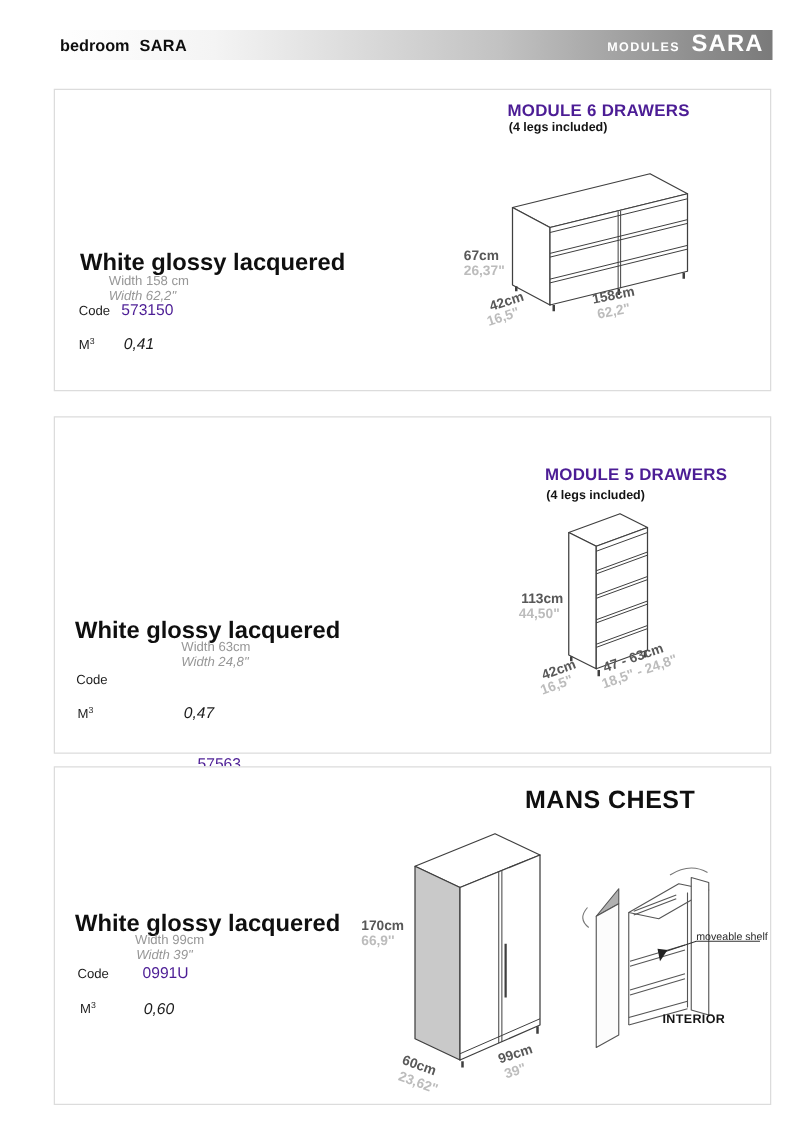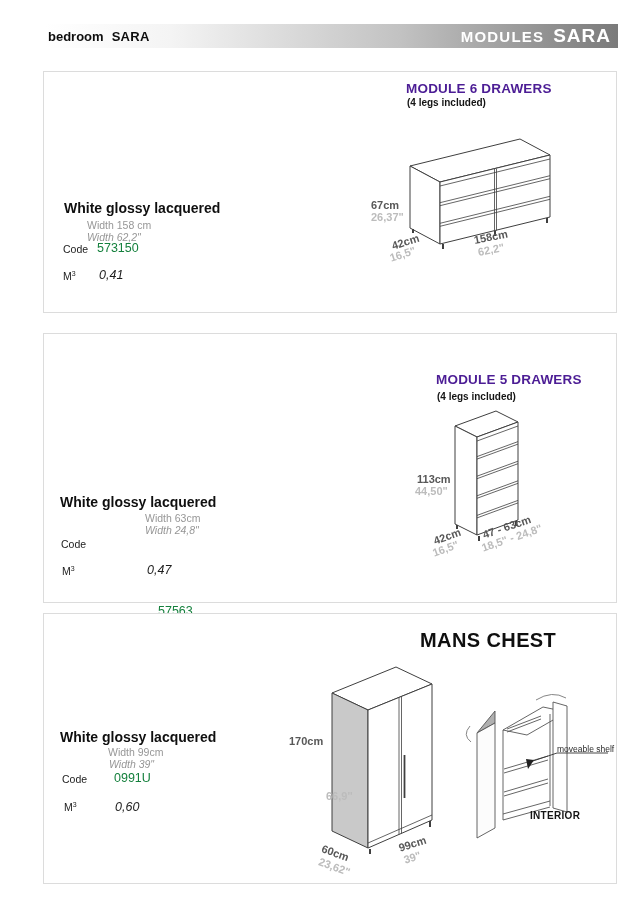--- a/index.html
+++ b/index.html
@@ -7,33 +7,33 @@
         font-family:"Liberation Sans",sans-serif;color:#1a1a1a;}
   .abs{position:absolute;white-space:nowrap;}
   
   .headbar{position:absolute;left:45px;top:24px;width:573px;height:24px;
            background:linear-gradient(to right,#ffffff 0%,#f4f4f4 22%,#c2c2c2 62%,#7a7a7a 100%);
            display:flex;align-items:center;justify-content:space-between;
            padding:0 7px 0 3px;box-sizing:border-box;}
   .head-left{font-size:13px;font-weight:bold;color:#0e0e0e;}
   .head-left .coll{margin-left:8px;letter-spacing:.3px;}
   .head-right{display:flex;align-items:baseline;gap:9px;color:#ffffff;}
-  .head-modules{font-size:15px;font-weight:bold;letter-spacing:1.2px;padding-left:12px;}
+  .head-modules{font-size:10px;font-weight:bold;letter-spacing:1.2px;padding-left:12px;}
   .head-back{font-size:19px;font-weight:bold;letter-spacing:1px;}
   
   .box{position:absolute;border:1px solid #dcdcdc;background:#fff;}
   
   .sec-title{font-weight:bold;font-size:13.5px;color:#4c1d95;letter-spacing:.2px;}
   .sec-title-big{font-weight:bold;font-size:20px;color:#0f0f0f;letter-spacing:.4px;}
   .sec-sub{font-weight:bold;font-size:10px;color:#141414;}
-  .finish{font-weight:bold;font-size:14px;color:#0f0f0f;}
+  .finish{font-weight:bold;font-size:19px;color:#0f0f0f;}
   .metric{font-size:10.5px;color:#979797;}
   .imperial{font-size:10.5px;font-style:italic;color:#979797;}
   .lab{font-size:10.5px;color:#1c1c1c;}
-  .val{font-size:12.5px;color:#15803d;}
+  .val{font-size:12.5px;color:#4c1d95;}
   .vol{font-size:12.5px;font-style:italic;color:#1c1c1c;}
   .m3 sup{font-size:7px;vertical-align:4px;}
   .dim{font-size:11px;font-weight:bold;color:#585858;}
   .dimin{font-size:11px;font-weight:bold;color:#bcbcbc;}
   svg{position:absolute;overflow:visible;}
   svg *{vector-effect:non-scaling-stroke;}
   .shelf-note{font-size:8.5px;color:#2a2a2a;}
   .interior-cap{font-size:10px;font-weight:bold;color:#141414;letter-spacing:.3px;}
 </style>
 </head>
@@ -159,21 +159,21 @@
       <line x1="43" y1="188" x2="107" y2="160"></line>
     </g>
     <line x1="79.5" y1="100" x2="79.5" y2="143" stroke="#3f3f3f" stroke-width="1.8"></line>
     <g stroke="#3f3f3f" stroke-width="2">
       <line x1="105" y1="166" x2="105" y2="172"></line>
       <line x1="45" y1="194" x2="45" y2="199"></line>
     </g>
   </svg>
 
   <div class="abs dim" style="left:289px;top:735px;">170cm</div>
-  <div class="abs dimin" style="left:289px;top:790px;margin-left:37px;">66,9''</div>
+  <div class="abs dimin" style="left:289px;top:747px;">66,9''</div>
   <div class="abs dim" style="left:322px;top:842px;transform:rotate(20deg);transform-origin:0 50%;">60cm</div>
   <div class="abs dimin" style="left:319px;top:855px;transform:rotate(20deg);transform-origin:0 50%;">23,62"</div>
   <div class="abs dim" style="left:399px;top:842px;transform:rotate(-18deg);transform-origin:0 50%;">99cm</div>
   <div class="abs dimin" style="left:404px;top:854px;transform:rotate(-18deg);transform-origin:0 50%;">39"</div>
 
   <svg style="left:450px;top:685px;" width="160" height="175" viewBox="0 0 160 175">
     <g stroke="#555555" stroke-width="0.9" stroke-linejoin="round" fill="none">
       <polygon points="27,48 45,26 45,38" fill="#b0b0b0"></polygon>
       <polygon points="27,48 45,38 45,143 27,153" fill="#fcfcfc"></polygon>
       <polygon points="53,45 93,22 117,27 77,50" fill="#ffffff"></polygon>

